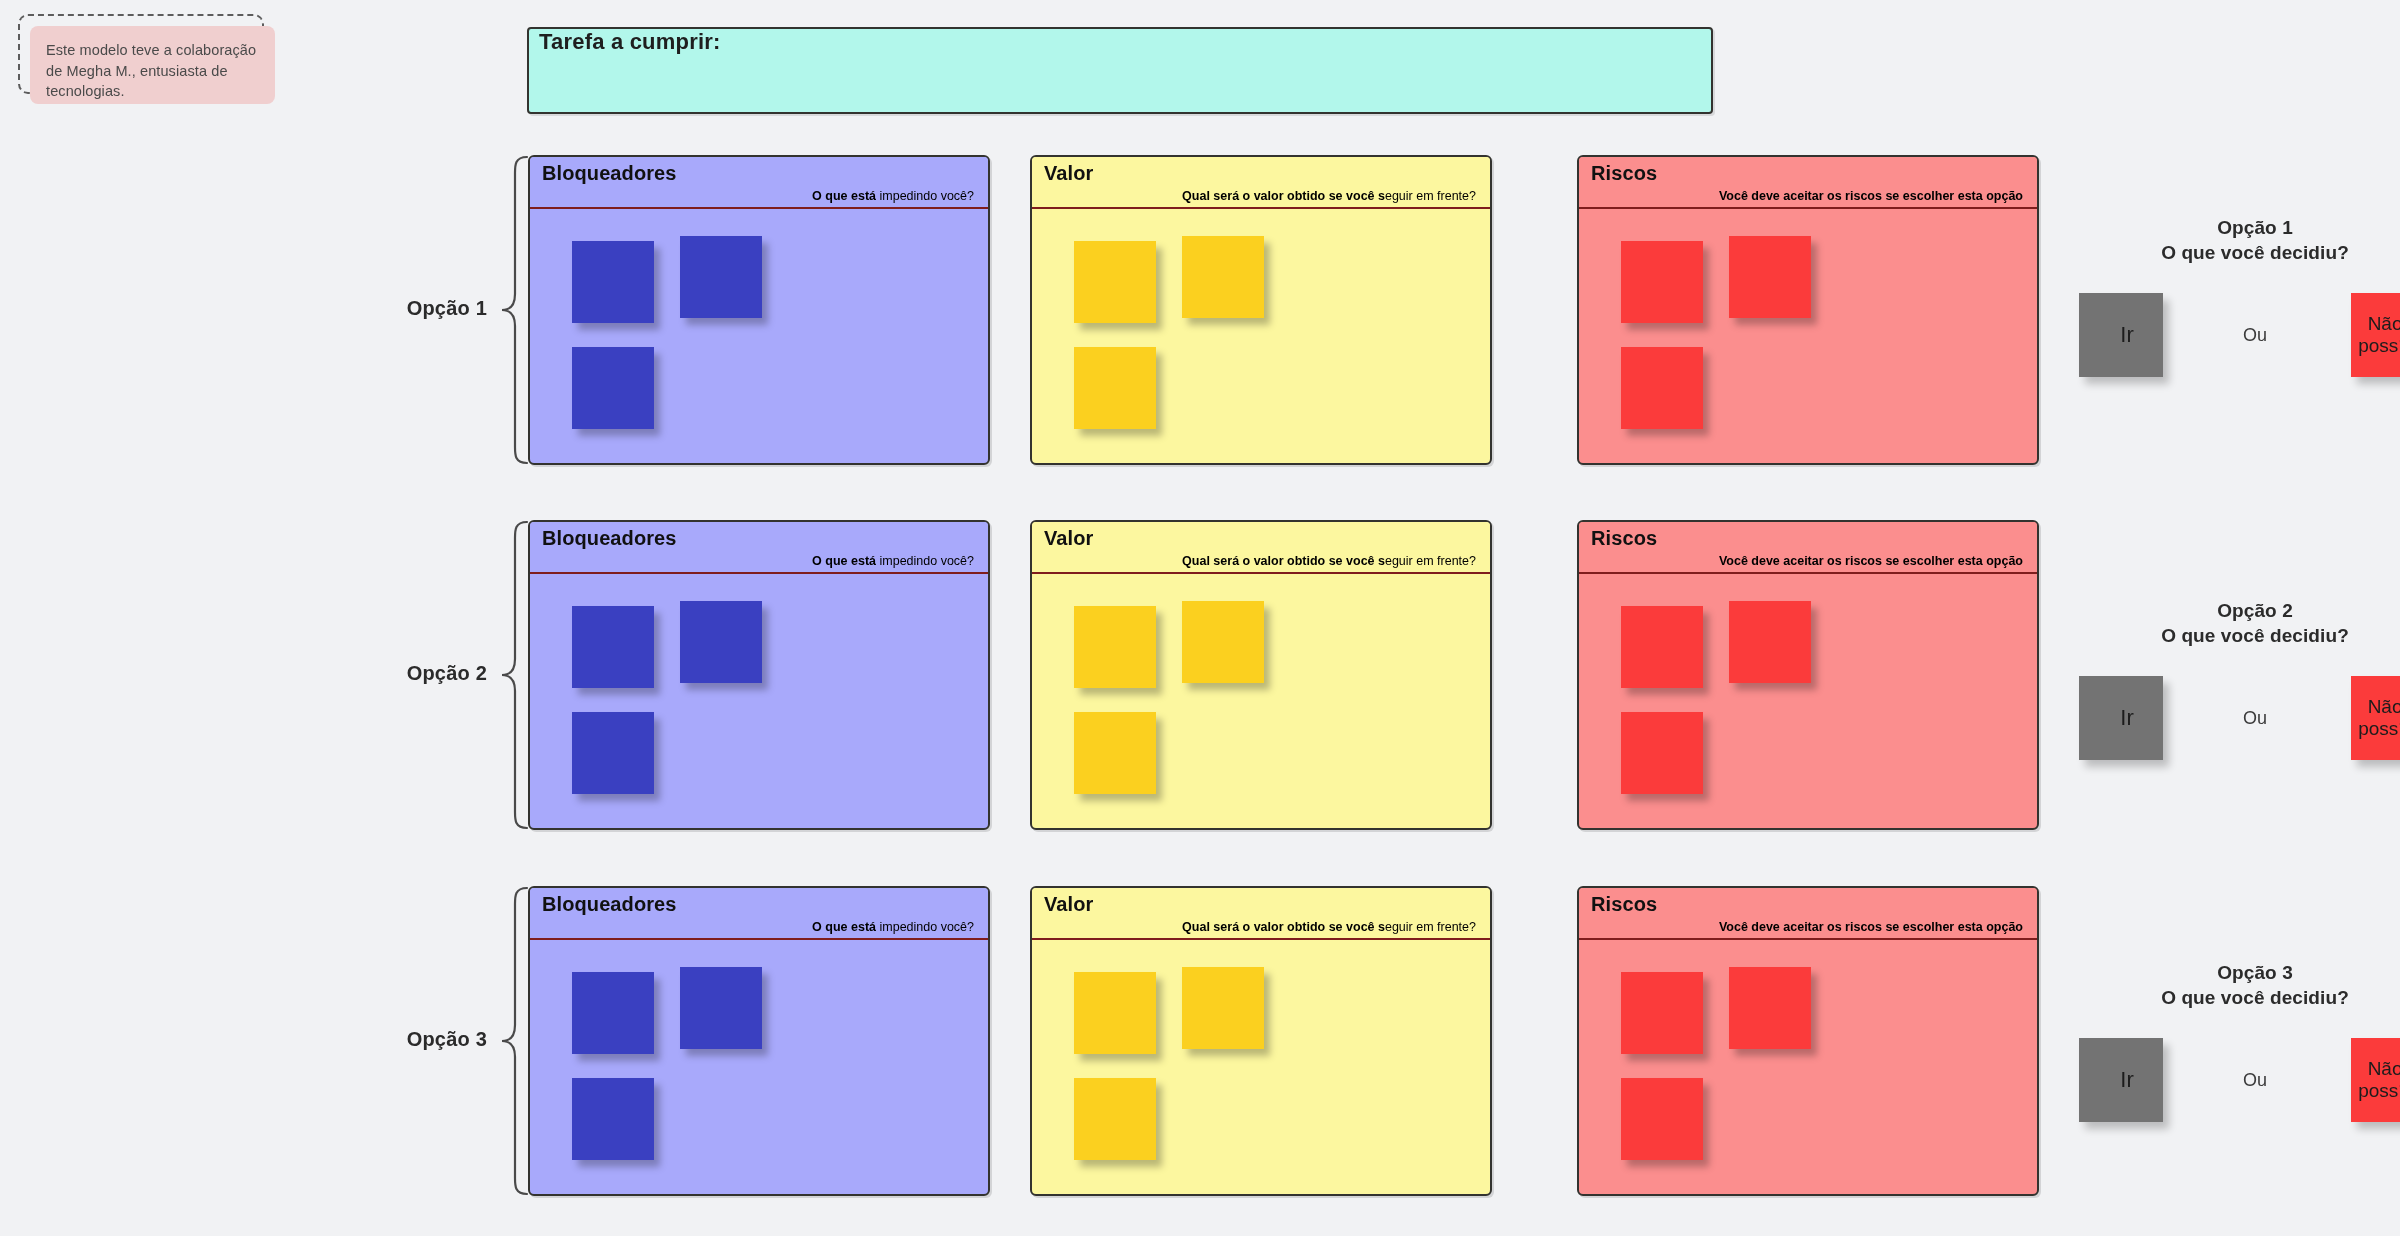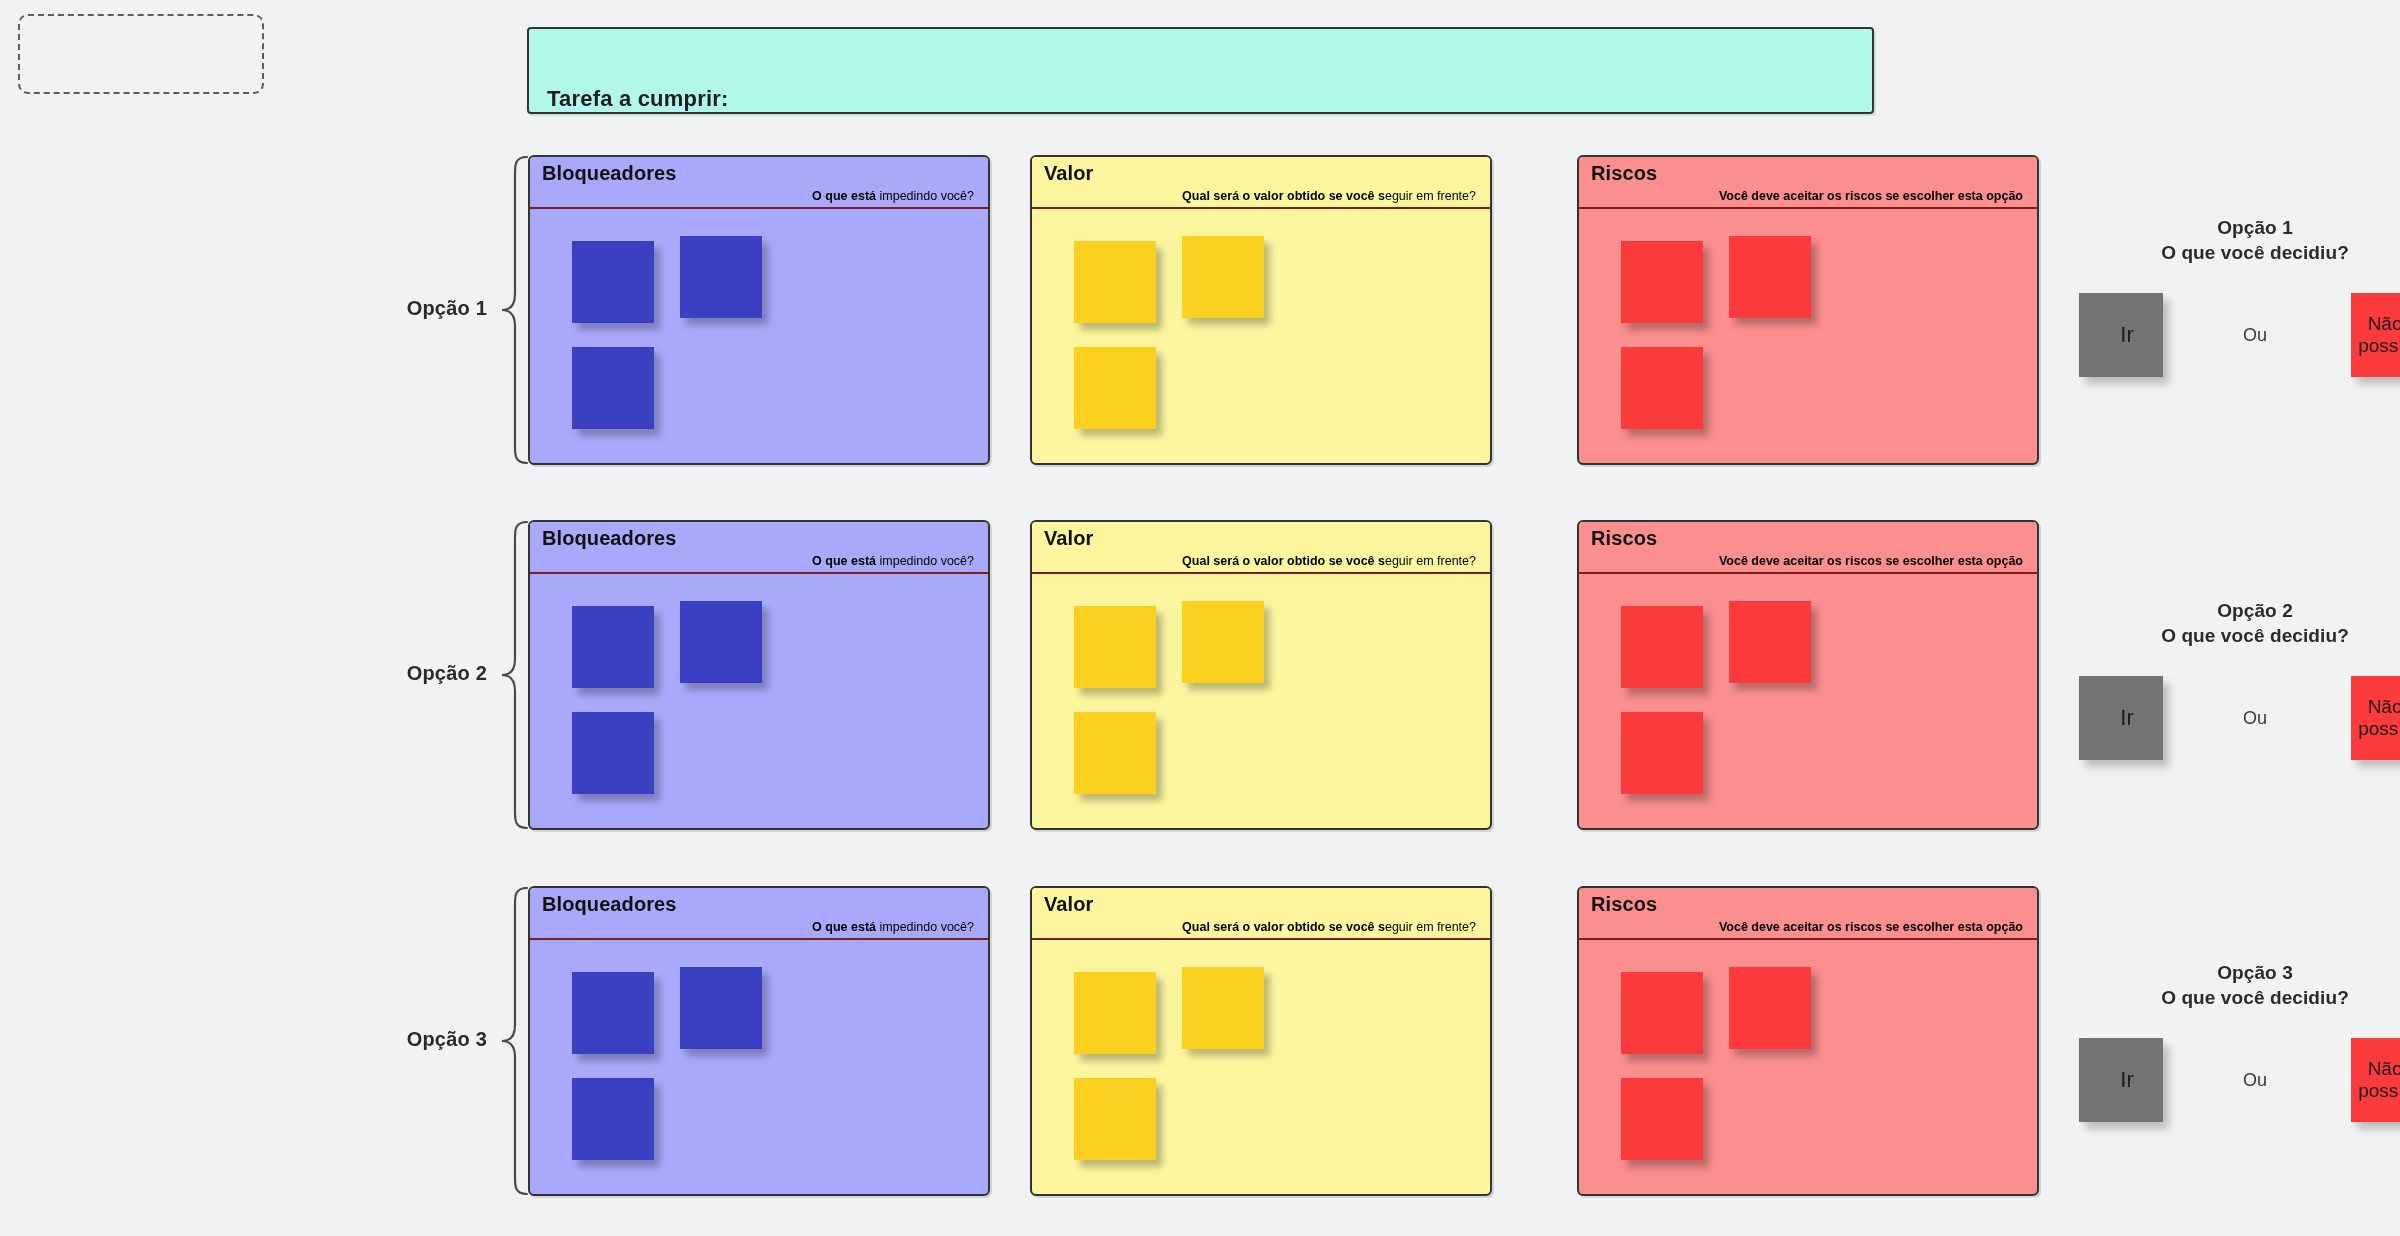--- a/index.html
+++ b/index.html
@@ -48,29 +48,29 @@
     line-height: 1.42;
     color: #4a4a4a;
     letter-spacing: .1px;
   }
 
   
   .task-banner {
     position: absolute;
     left: 527px;
     top: 27px;
-    width: 1347px;
+    width: 1186px;
     height: 87px;
     background: #b2f7eb;
     border: 2px solid #33332f;
     border-radius: 4px;
     box-shadow: 2px 2px 0 rgba(0,0,0,0.10);
     display: flex;
-    align-items: flex-end;
-    padding-left: 18px;
+    align-items: flex-start;
+    padding-left: 10px;
   }
   .task-title {
     font-size: 22px;
     font-weight: bold;
     color: #1f1f1f;
     letter-spacing: .2px;
   }
 
   
   .row-brace {
@@ -189,20 +189,23 @@
     color: #3b3b3b;
   }
 </style>
 </head>
 <body>
 
 <div id="board">
 
   <div class="credit-wrap">
     <div class="credit-dashed"></div>
+    <div class="credit-card">
+      <div class="credit-text">Este modelo teve a colaboração de Megha M., entusiasta de tecnologias.</div>
+    </div>
   </div>
 
   <div class="task-banner">
     <div class="task-title">Tarefa a cumprir:</div>
   </div>
 
   <div id="rows-host">
       <div class="row-brace" style="left: 497px; top: 155px;">
         <svg width="34" height="310" viewBox="0 0 34 310">
           <path d="M30 2 C18 2 18 10 18 18 L18 139 C18 149 14 155 5 155 C14 155 18 161 18 171 L18 292 C18 300 18 308 30 308" fill="none" stroke="#4a4a4a" stroke-width="2.2" stroke-linecap="round"></path>

